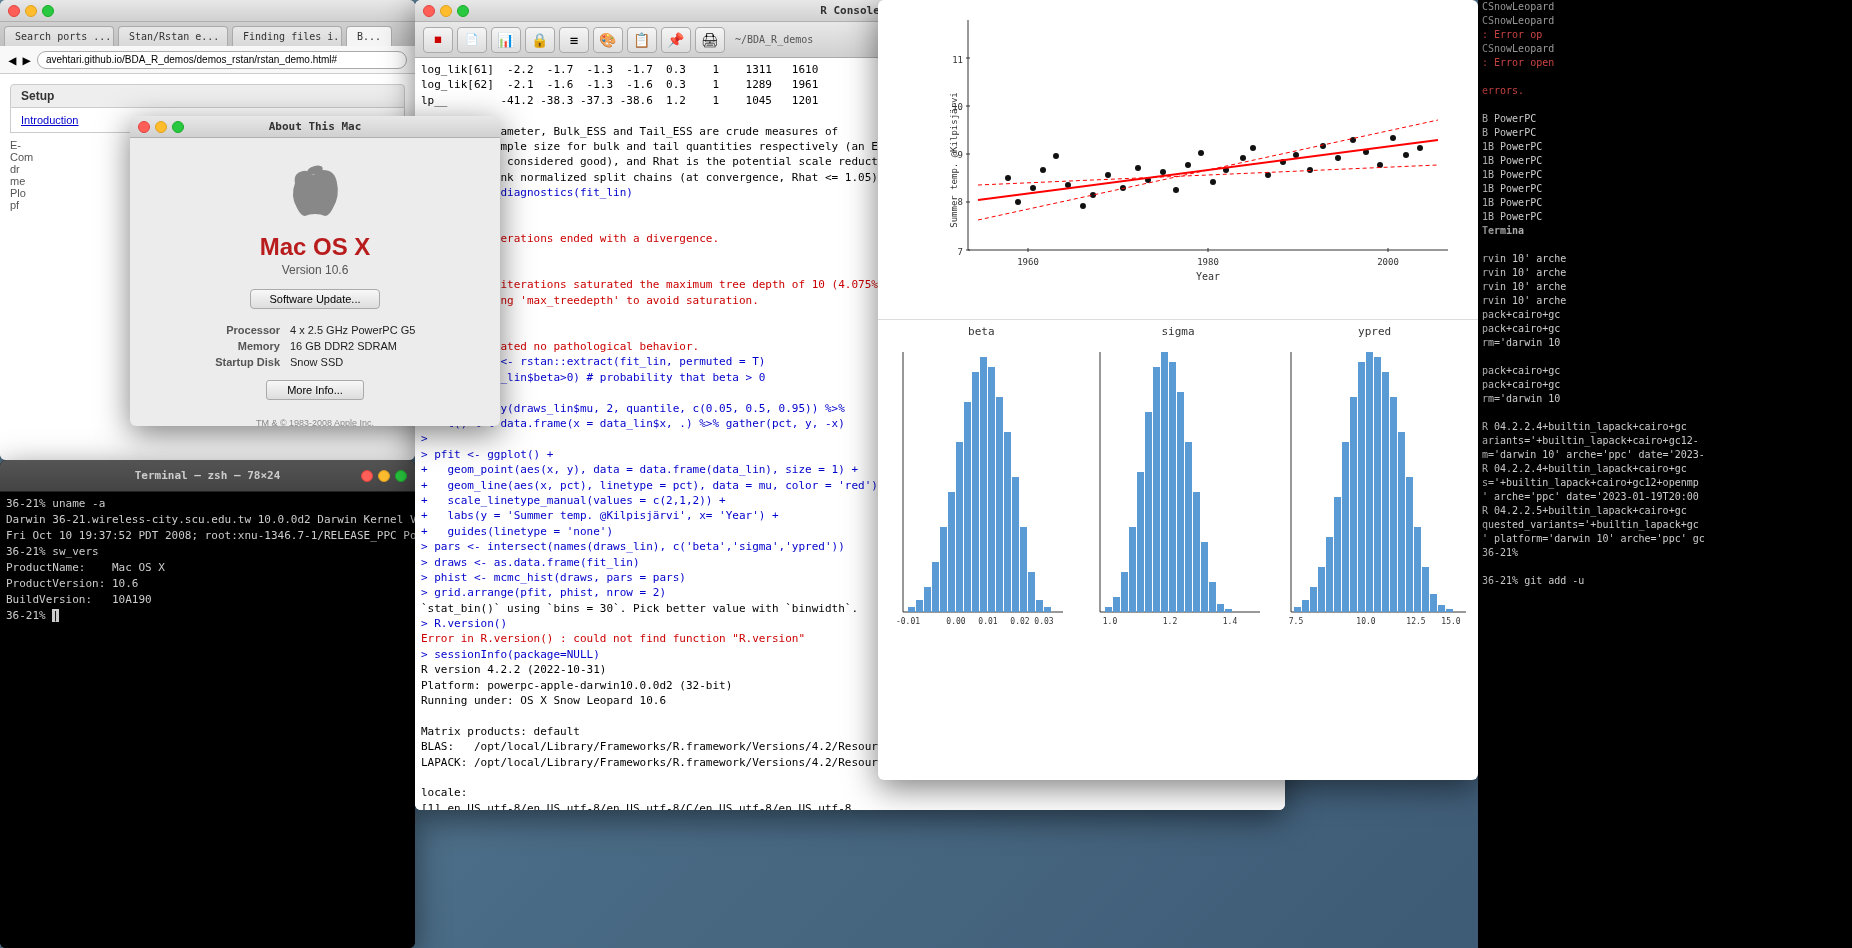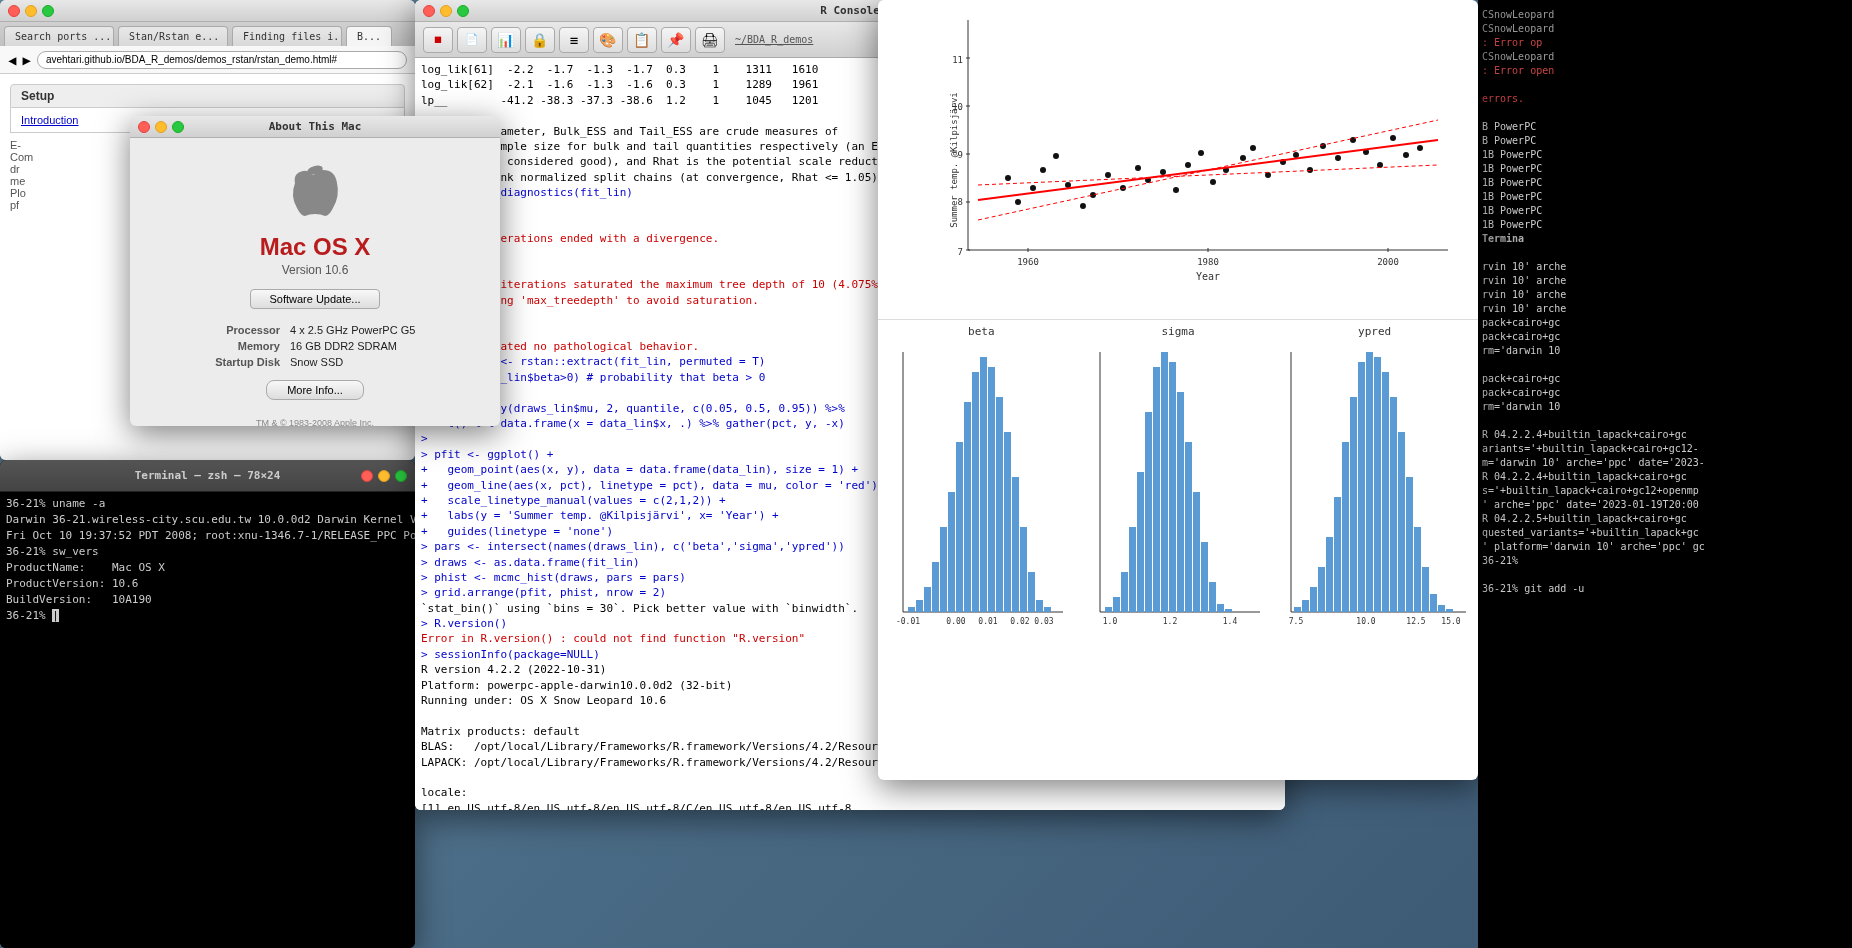--- a/index.html
+++ b/index.html
@@ -139,21 +139,21 @@
       text-align: left;
       font-size: 9px;
       color: #888;
       margin-top: 10px;
       font-family: 'Helvetica Neue', sans-serif;
     }
 
     .more-info-btn {
       background: linear-gradient(to bottom, #f8f8f8, #ddd);
       border: 1px solid #aaa;
-      border-radius: 8px;
+      border-radius: 3px;
       padding: 3px 20px;
       font-size: 11px;
       cursor: pointer;
       margin: 8px auto;
       display: block;
       font-family: 'Helvetica Neue', sans-serif;
     }
 
     
     .rconsole-window {
@@ -289,21 +289,21 @@
       height: 948px;
       background: #000;
       overflow: hidden;
       z-index: 7;
     }
 
     .right-terminal-content {
       color: #ccc;
       font-size: 10px;
       font-family: 'Monaco', 'Menlo', monospace;
-      padding: 8px 4px;
+      padding: 0 4px;
       height: 100%;
       overflow: hidden;
       white-space: pre;
       line-height: 1.4;
     }
 
     
     .browser-bar {
       position: absolute;
       left: 0;
@@ -539,21 +539,21 @@
     <div class="rconsole-toolbar">
       <div class="toolbar-btn" style="color:#cc0000;font-weight:bold;">⏹</div>
       <div class="toolbar-btn" style="font-size:11px;">📄</div>
       <div class="toolbar-btn">📊</div>
       <div class="toolbar-btn">🔒</div>
       <div class="toolbar-btn">≡</div>
       <div class="toolbar-btn">🎨</div>
       <div class="toolbar-btn">📋</div>
       <div class="toolbar-btn">📌</div>
       <div class="toolbar-btn">🖨</div>
-      <span style="font-size:10px;color:#555;margin-left:6px;text-decoration:underline;">~/BDA_R_demos</span>
+      <span style="font-size:10px;color:#555;margin-left:6px;">~/BDA_R_demos</span>
     </div>
     <div class="rconsole-content"><span>log_lik[61]  -2.2  -1.7  -1.3  -1.7  0.3    1    1311   1610
 log_lik[62]  -2.1  -1.6  -1.3  -1.6  0.3    1    1289   1961
 lp__        -41.2 -38.3 -37.3 -38.6  1.2    1    1045   1201
 
 For each parameter, Bulk_ESS and Tail_ESS are crude measures of
 effective sample size for bulk and tail quantities respectively (an ESS &gt; 100
 per chain is considered good), and Rhat is the potential scale reduction
 factor on rank normalized split chains (at convergence, Rhat &lt;= 1.05).
 </span><span class="r-blue">&gt; check_hmc_diagnostics(fit_lin)</span>

